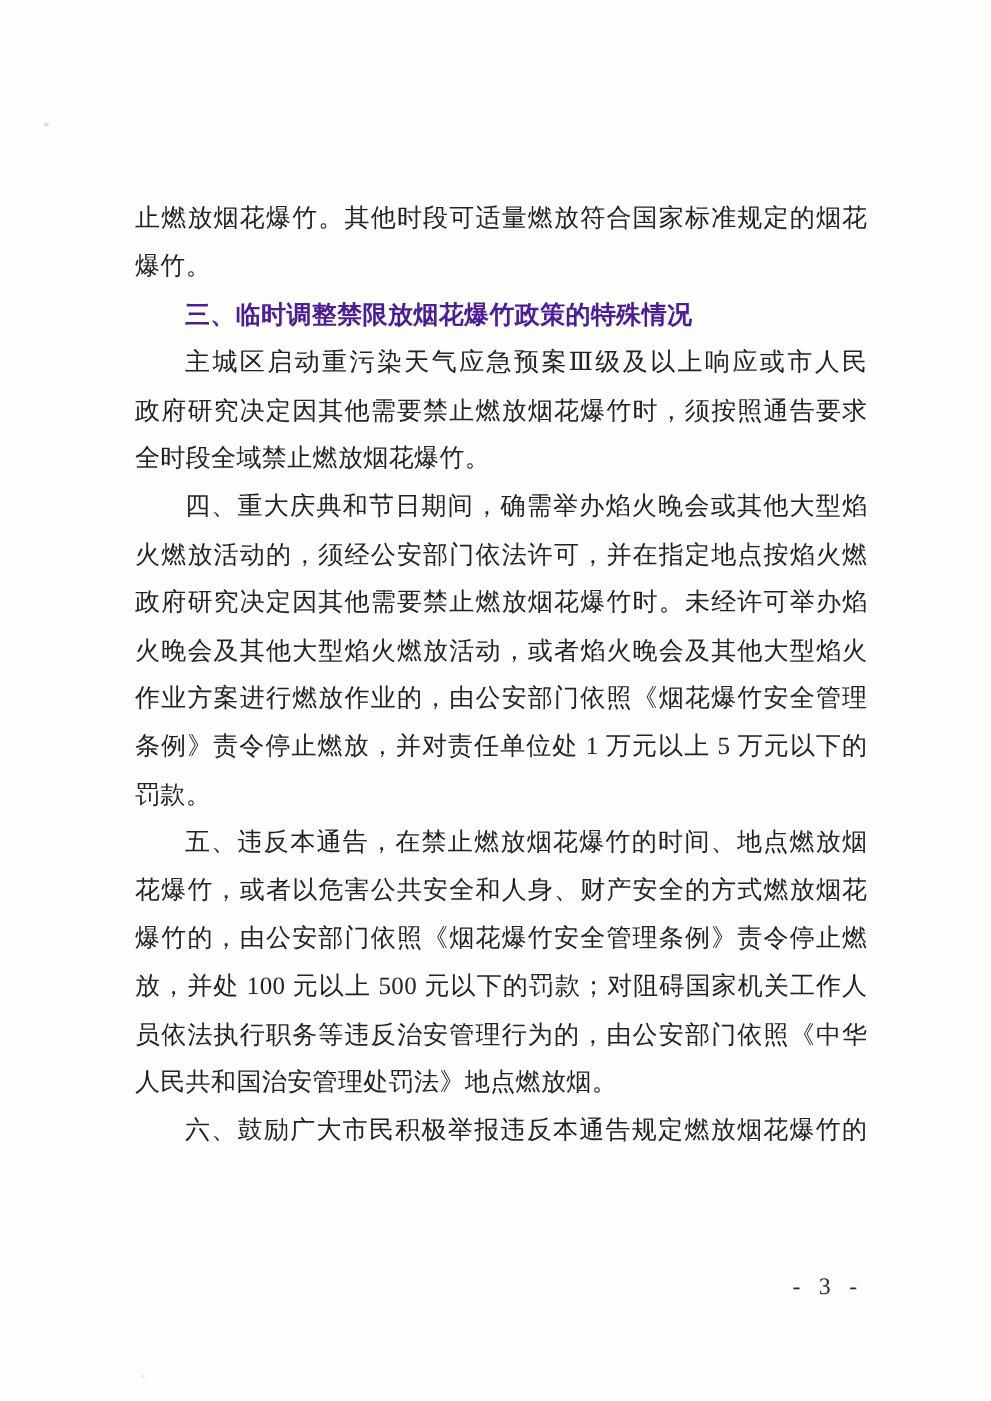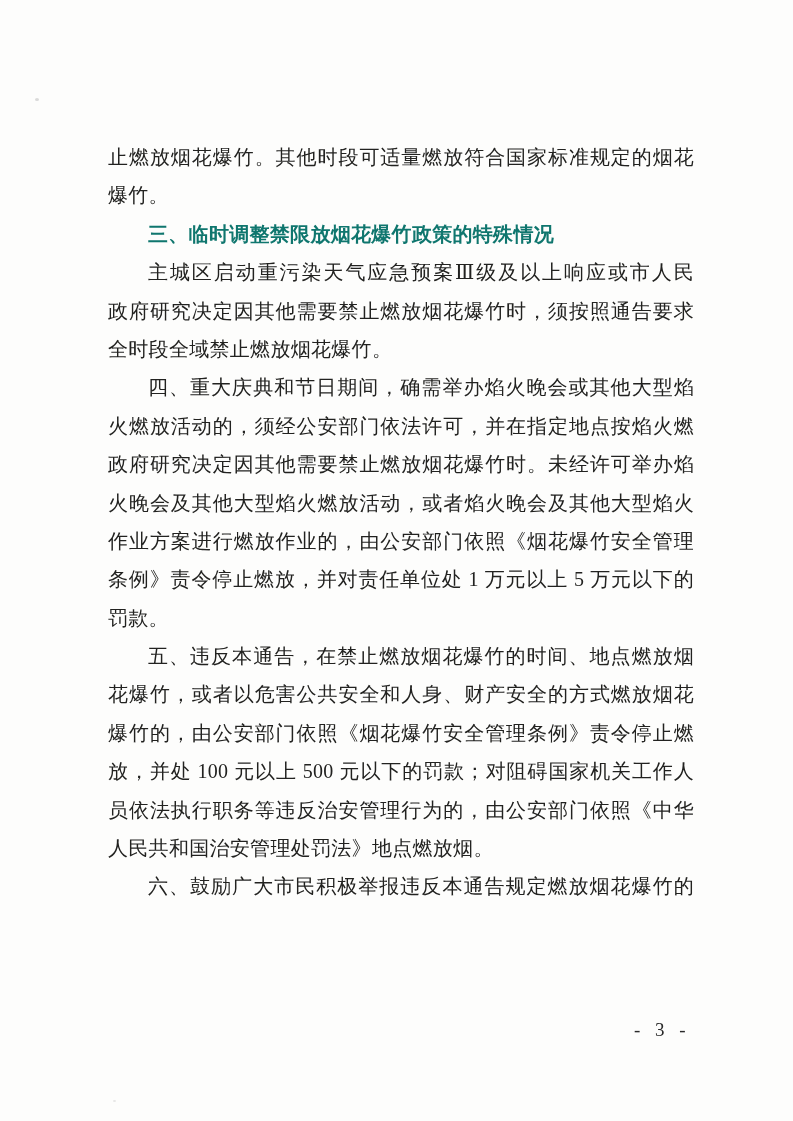--- a/index.html
+++ b/index.html
@@ -11,21 +11,21 @@
     position: relative;
     width: 793px;
     height: 1121px;
     margin: 0 auto;
     background: #fdfdfc;
     overflow: hidden;
   }
   .content {
     position: absolute;
     left: 108px;
-    top: 138px;
+    top: 156px;
     width: 586px;
   }
   .paragraph { margin: 0; padding: 0; }
   .line {
     font-family: "Liberation Serif", "DejaVu Serif", serif;
     font-size: 20px;
     height: 38.4px;
     line-height: 38.4px;
     color: #222220;
     text-align: justify;
@@ -36,21 +36,21 @@
   .line.is-last {
     text-align: right;
     text-align-last: left;
   }
   .line.first-indent {
     text-indent: 2em;
   }
   .paragraph.heading .line {
     font-family: "Liberation Sans", "DejaVu Sans", sans-serif;
     font-weight: 700;
-    color: #0f766e;
+    color: #4c1d95;
   }
   .page-number {
     position: absolute;
     top: 1019px;
     left: 634px;
     font-family: "Liberation Serif", "DejaVu Serif", serif;
     font-size: 19px;
     letter-spacing: 5px;
     color: #2a2a2a;
     white-space: pre;

